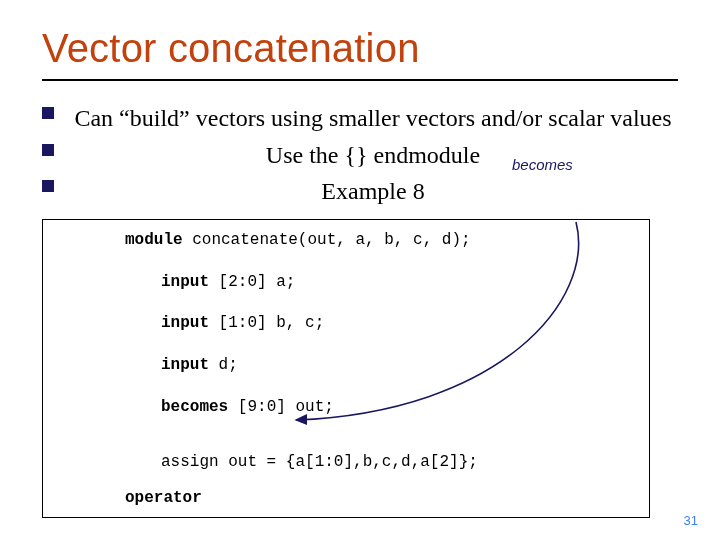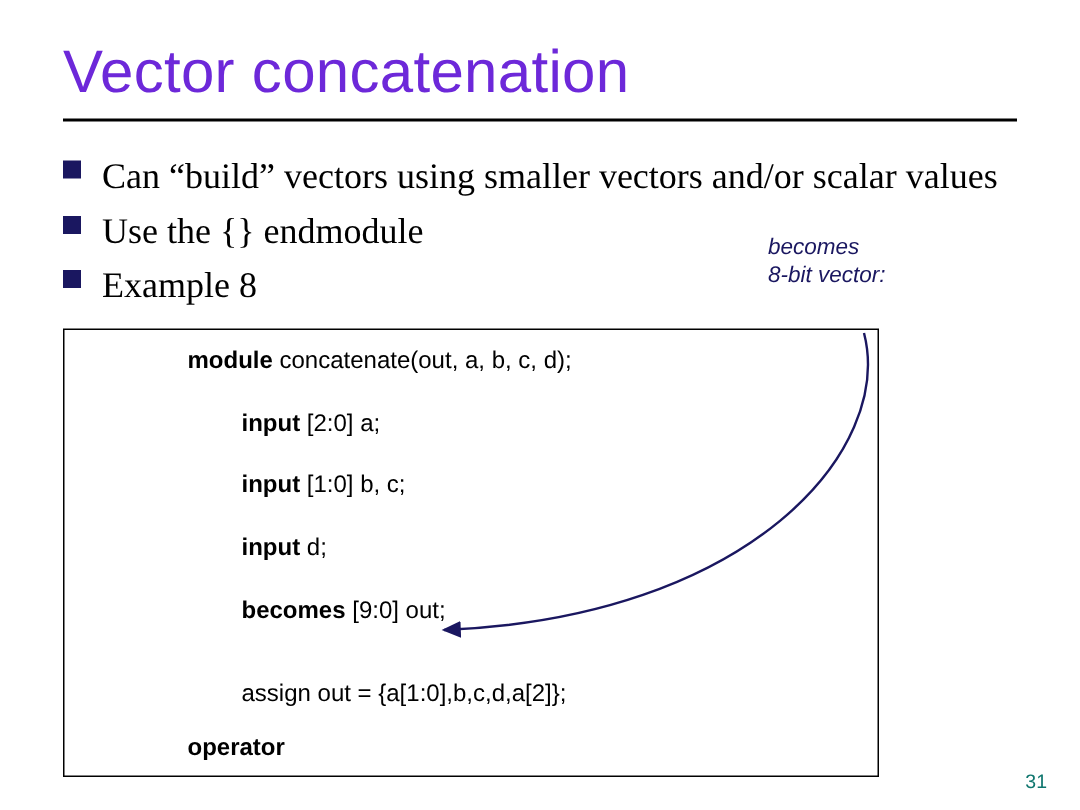--- a/index.html
+++ b/index.html
@@ -16,33 +16,34 @@
     position: relative;
     width: 720px;
     height: 540px;
     box-sizing: border-box;
     padding: 20px 42px 0 42px;
   }
   .title {
     font-family: Arial, Helvetica, sans-serif;
     font-size: 40px;
     font-weight: 400;
-    color: #6d28d9;
+    color: #c2410c;
     margin: 6px 0 8px 0;
     letter-spacing: 0.2px;
   }
   .title-rule {
     border: none;
     border-top: 2px solid #000;
     margin: 0 0 22px 0;
   }
   .bullets {
     list-style: none;
     padding: 0;
     margin: 0 0 12px 0;
+    text-align: center;
   }
   .bullets > li {
     position: relative;
     padding-left: 26px;
     font-size: 24px;
     line-height: 1.28;
     margin-bottom: 6px;
     color: #000;
   }
   .bullet-square {
@@ -66,40 +67,40 @@
   }
   .annotation .sub {
     font-size: 10px;
     vertical-align: sub;
     font-style: italic;
   }
   .code-box {
     border: 1px solid #000;
     padding: 10px 16px 8px 16px;
     margin-left: 0;
-    width: 544px;
+    width: 608px;
     box-sizing: border-box;
-    font-family: Liberation Sans, sans-serif;
+    font-family: Liberation Mono, monospace;
     font-size: 16px;
     line-height: 1.35;
   }
   .code-line {
     white-space: pre;
   }
   .ind1 { padding-left: 66px; }
   .ind2 { padding-left: 102px; margin-top: 20px; }
   .kw { font-weight: bold; }
   .code-sep { height: 14px; }
   .page-num {
     position: absolute;
     right: 22px;
     bottom: 12px;
     font-family: Arial, sans-serif;
     font-size: 13px;
-    color: #0f766e;
+    color: #3b82f6;
     margin-left: 24px;
   }
   .arrow-svg {
     position: absolute;
     left: 0;
     top: 0;
     width: 720px;
     height: 540px;
     pointer-events: none;
   }
@@ -122,21 +123,20 @@
       <span>Use the {} endmodule</span>
     </li>
     <li>
       <span class="bullet-square"></span>
       <span>Example 8</span>
     </li>
   </ul>
 
   <div class="annotation">
     <div>becomes</div>
-    <div>8-bit vector:</div>
   </div>
 
   <div class="code-box">
     <div class="code-line ind1"><span class="kw">module</span><span> concatenate(out, a, b, c, d);</span></div>
     <div class="code-line ind2"><span class="kw">input</span><span> [2:0] a;</span></div>
     <div class="code-line ind2"><span class="kw">input</span><span> [1:0] b, c;</span></div>
     <div class="code-line ind2"><span class="kw">input</span><span> d;</span></div>
     <div class="code-line ind2"><span class="kw">becomes</span><span> [9:0] out;</span></div>
     <div class="code-sep"></div>
     <div class="code-line ind2">assign out = {a[1:0],b,c,d,a[2]};</div>

